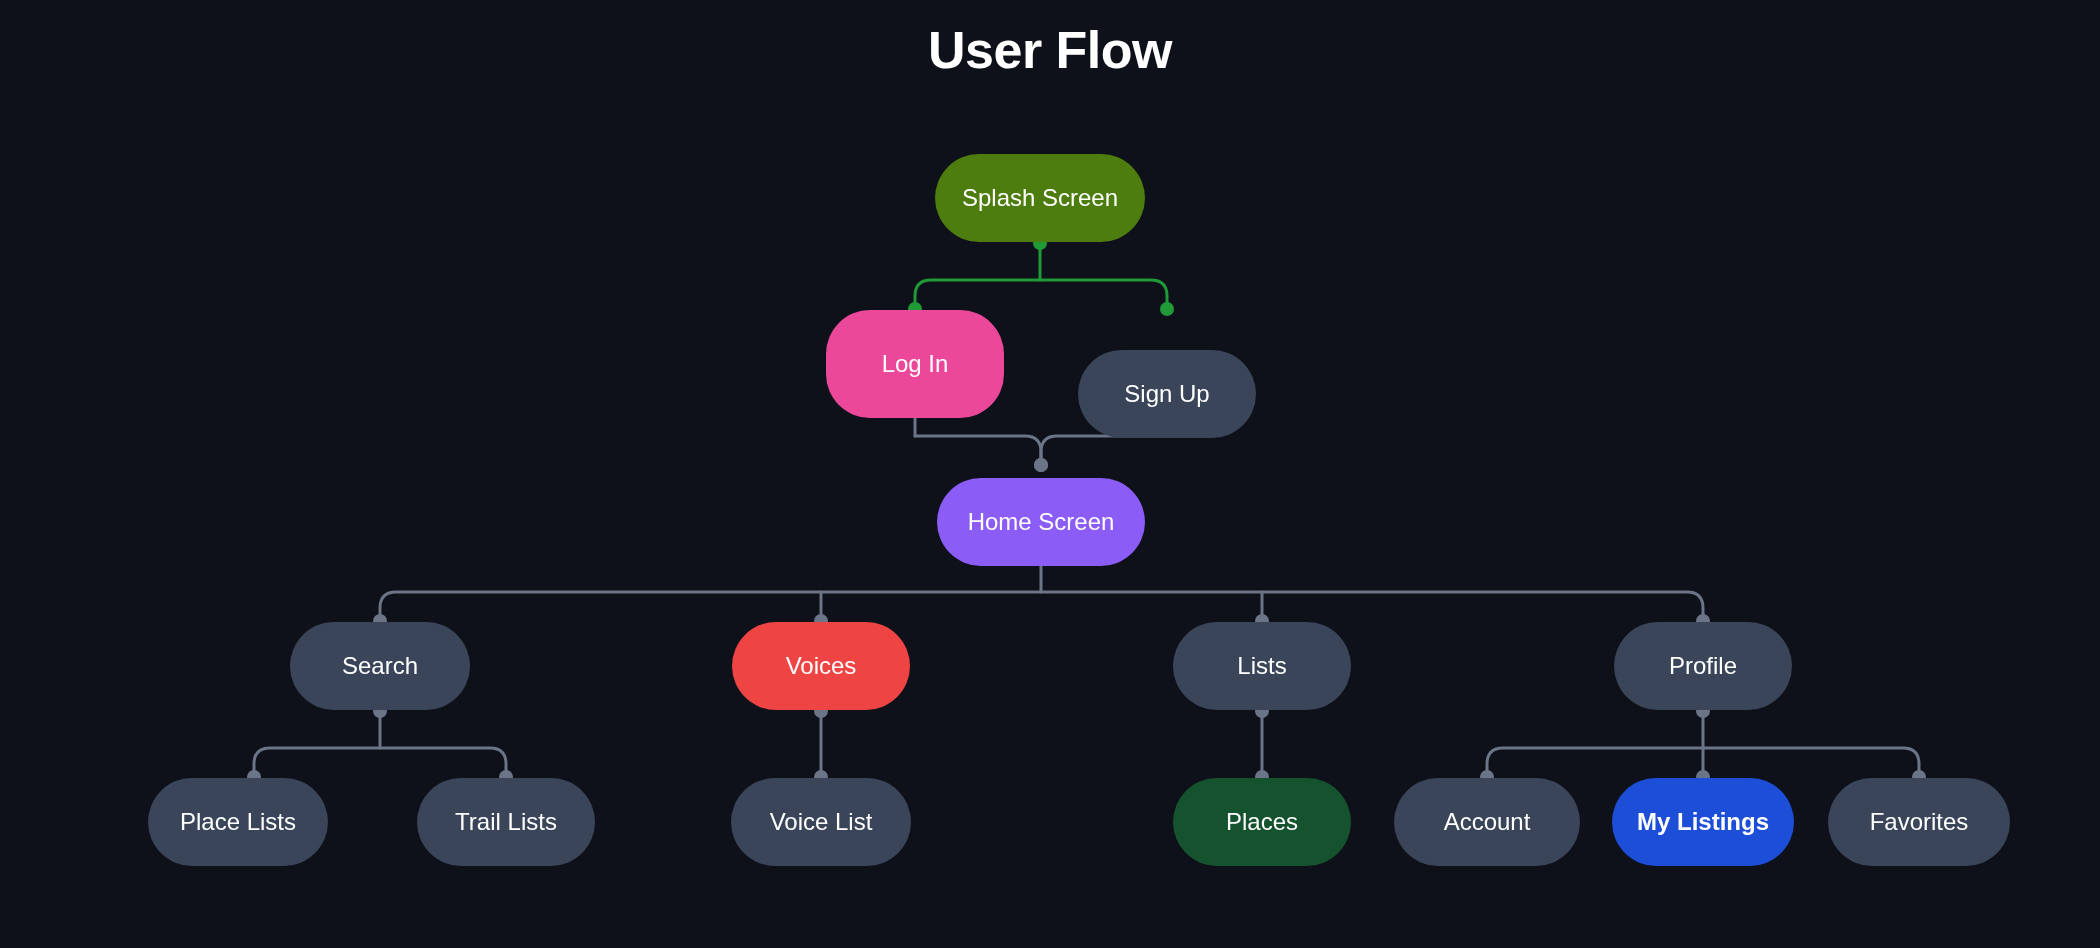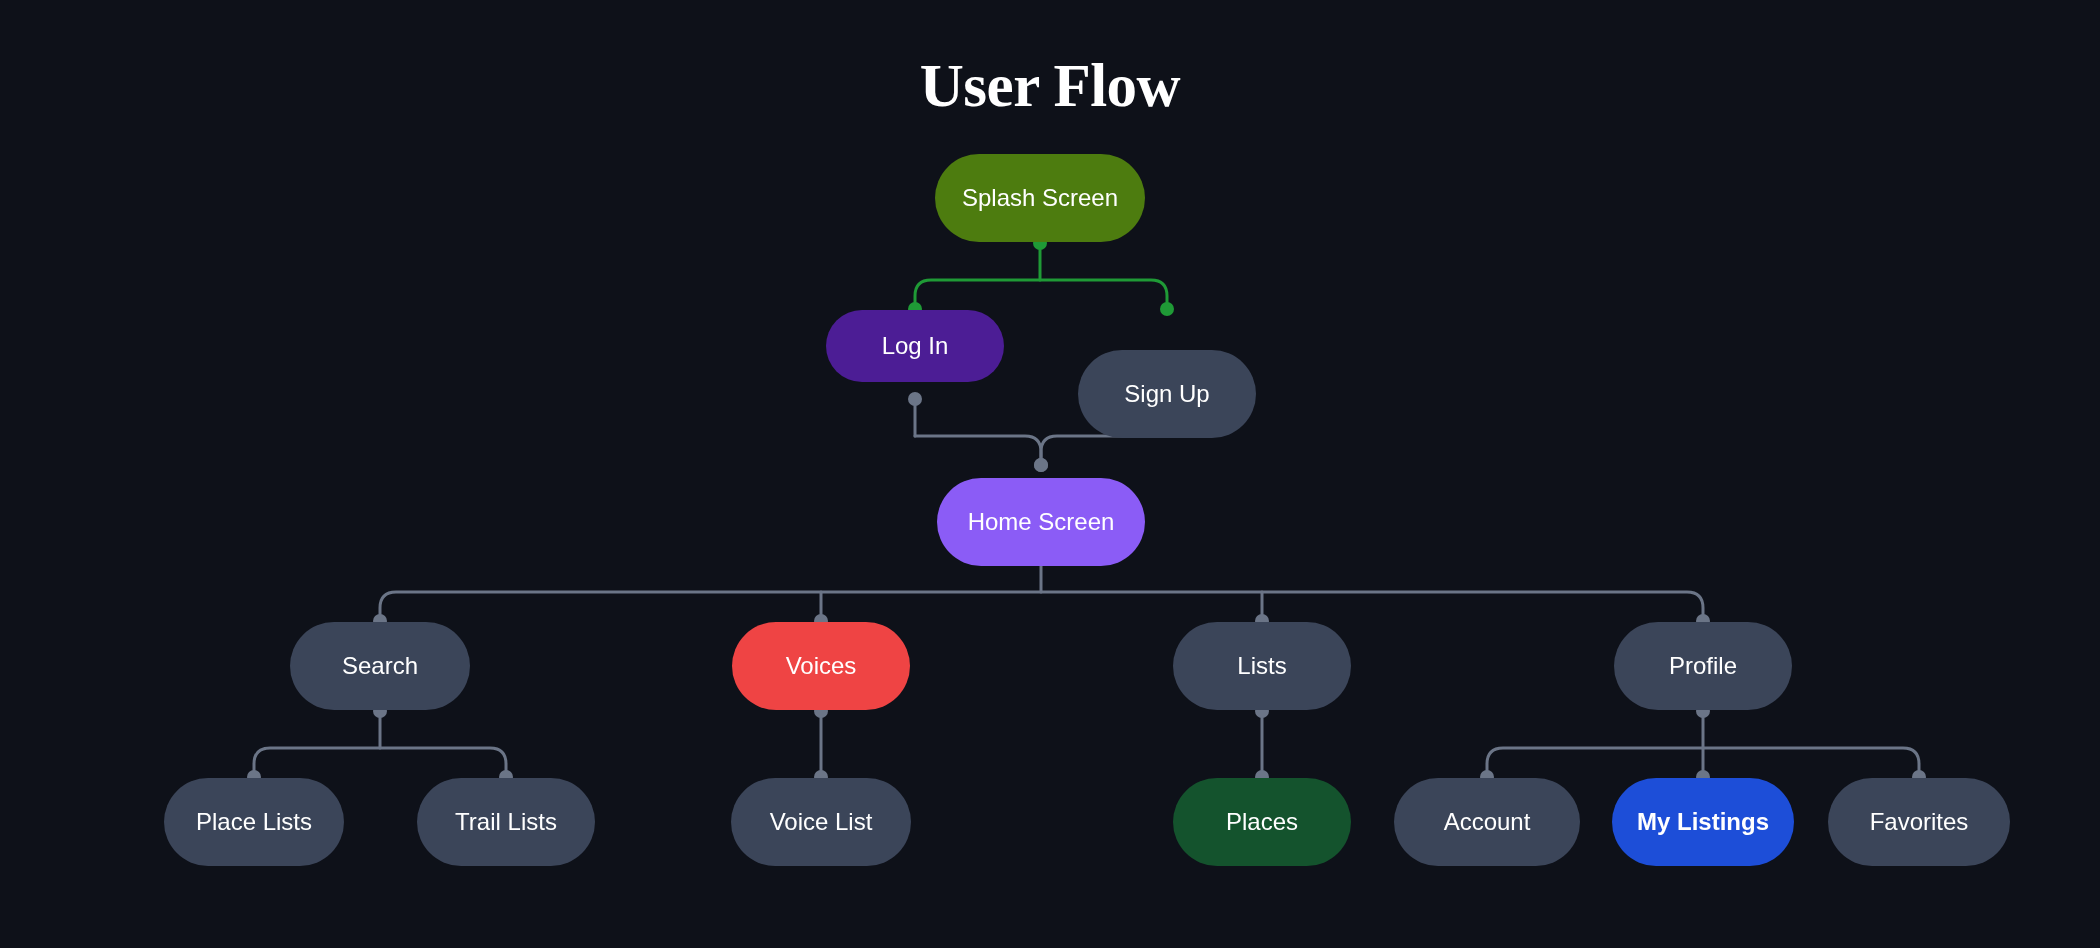--- a/index.html
+++ b/index.html
@@ -19,26 +19,25 @@
     height: 948px;
     background: #0e1119;
   }
   #flow-title {
     position: absolute;
     left: 0;
     top: 8px;
     width: 2100px;
     text-align: center;
     color: #ffffff;
-    font-size: 61px;
+    font-size: 52px;
     font-weight: 700;
     letter-spacing: -0.5px;
     line-height: 84px;
-    font-family: Liberation Serif, serif;
-    margin-top: 36px;
+    font-family: Liberation Sans, sans-serif;
   }
   svg#edges {
     position: absolute;
     left: 0;
     top: 0;
     width: 2100px;
     height: 948px;
     pointer-events: none;
   }
   .node {
@@ -109,42 +108,42 @@
         <circle cx="1487" cy="777" r="7" fill="#6b7587"></circle>
         <circle cx="1703" cy="777" r="7" fill="#6b7587"></circle>
         <circle cx="1919" cy="777" r="7" fill="#6b7587"></circle>
       </g>
   </svg>
 
   <div id="node-layer">
       <div class="node" style="left: 935px; top: 154px; width: 210px; height: 88px; background: #4d7c0f; border-radius: 44px;">
         <span class="node-label">Splash Screen</span>
       </div>
-      <div class="node" style="left: 826px; top: 310px; width: 178px; height: 72px; background: #4c1d95; border-radius: 44px;">
+      <div class="node" style="left: 826px; top: 310px; width: 178px; height: 108px; background: #ec4899; border-radius: 44px;">
         <span class="node-label">Log In</span>
       </div>
       <div class="node" style="left: 1078px; top: 310px; width: 178px; height: 88px; background: rgb(59, 69, 89); border-radius: 44px; margin-top: 40px;">
         <span class="node-label">Sign Up</span>
       </div>
       <div class="node" style="left: 937px; top: 466px; width: 208px; height: 88px; background: #8b5cf6; border-radius: 44px; margin-top: 12px;">
         <span class="node-label">Home Screen</span>
       </div>
       <div class="node" style="left: 290px; top: 622px; width: 180px; height: 88px; background: rgb(59, 69, 89); border-radius: 44px;">
         <span class="node-label">Search</span>
       </div>
       <div class="node" style="left: 732px; top: 622px; width: 178px; height: 88px; background: #ef4444; border-radius: 44px;">
         <span class="node-label">Voices</span>
       </div>
       <div class="node" style="left: 1173px; top: 622px; width: 178px; height: 88px; background: rgb(59, 69, 89); border-radius: 44px;">
         <span class="node-label">Lists</span>
       </div>
       <div class="node" style="left: 1614px; top: 622px; width: 178px; height: 88px; background: rgb(59, 69, 89); border-radius: 44px;">
         <span class="node-label">Profile</span>
       </div>
-      <div class="node" style="left: 164px; top: 778px; width: 180px; height: 88px; background: rgb(59, 69, 89); border-radius: 44px;">
+      <div class="node" style="left: 148px; top: 778px; width: 180px; height: 88px; background: rgb(59, 69, 89); border-radius: 44px;">
         <span class="node-label">Place Lists</span>
       </div>
       <div class="node" style="left: 417px; top: 778px; width: 178px; height: 88px; background: rgb(59, 69, 89); border-radius: 44px;">
         <span class="node-label">Trail Lists</span>
       </div>
       <div class="node" style="left: 731px; top: 778px; width: 180px; height: 88px; background: rgb(59, 69, 89); border-radius: 44px;">
         <span class="node-label">Voice List</span>
       </div>
       <div class="node" style="left: 1173px; top: 778px; width: 178px; height: 88px; background: #14532d; border-radius: 44px;">
         <span class="node-label">Places</span>

